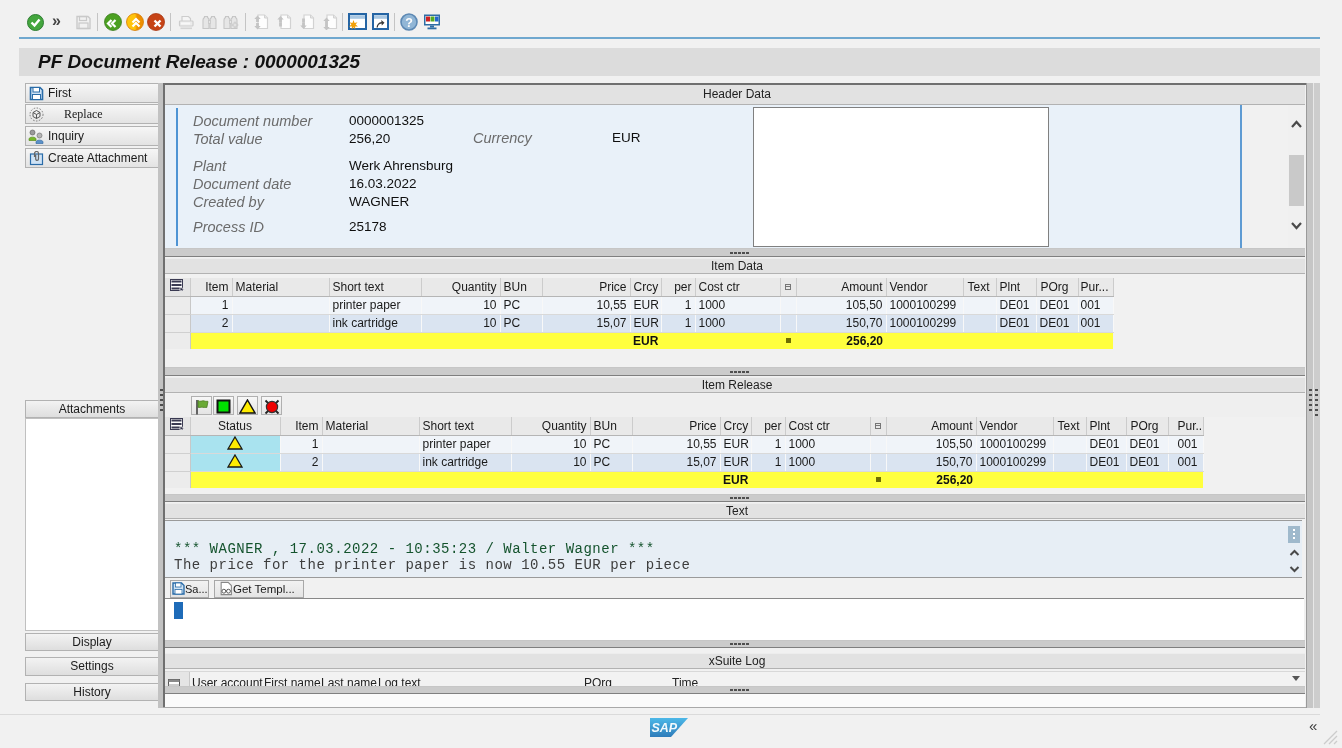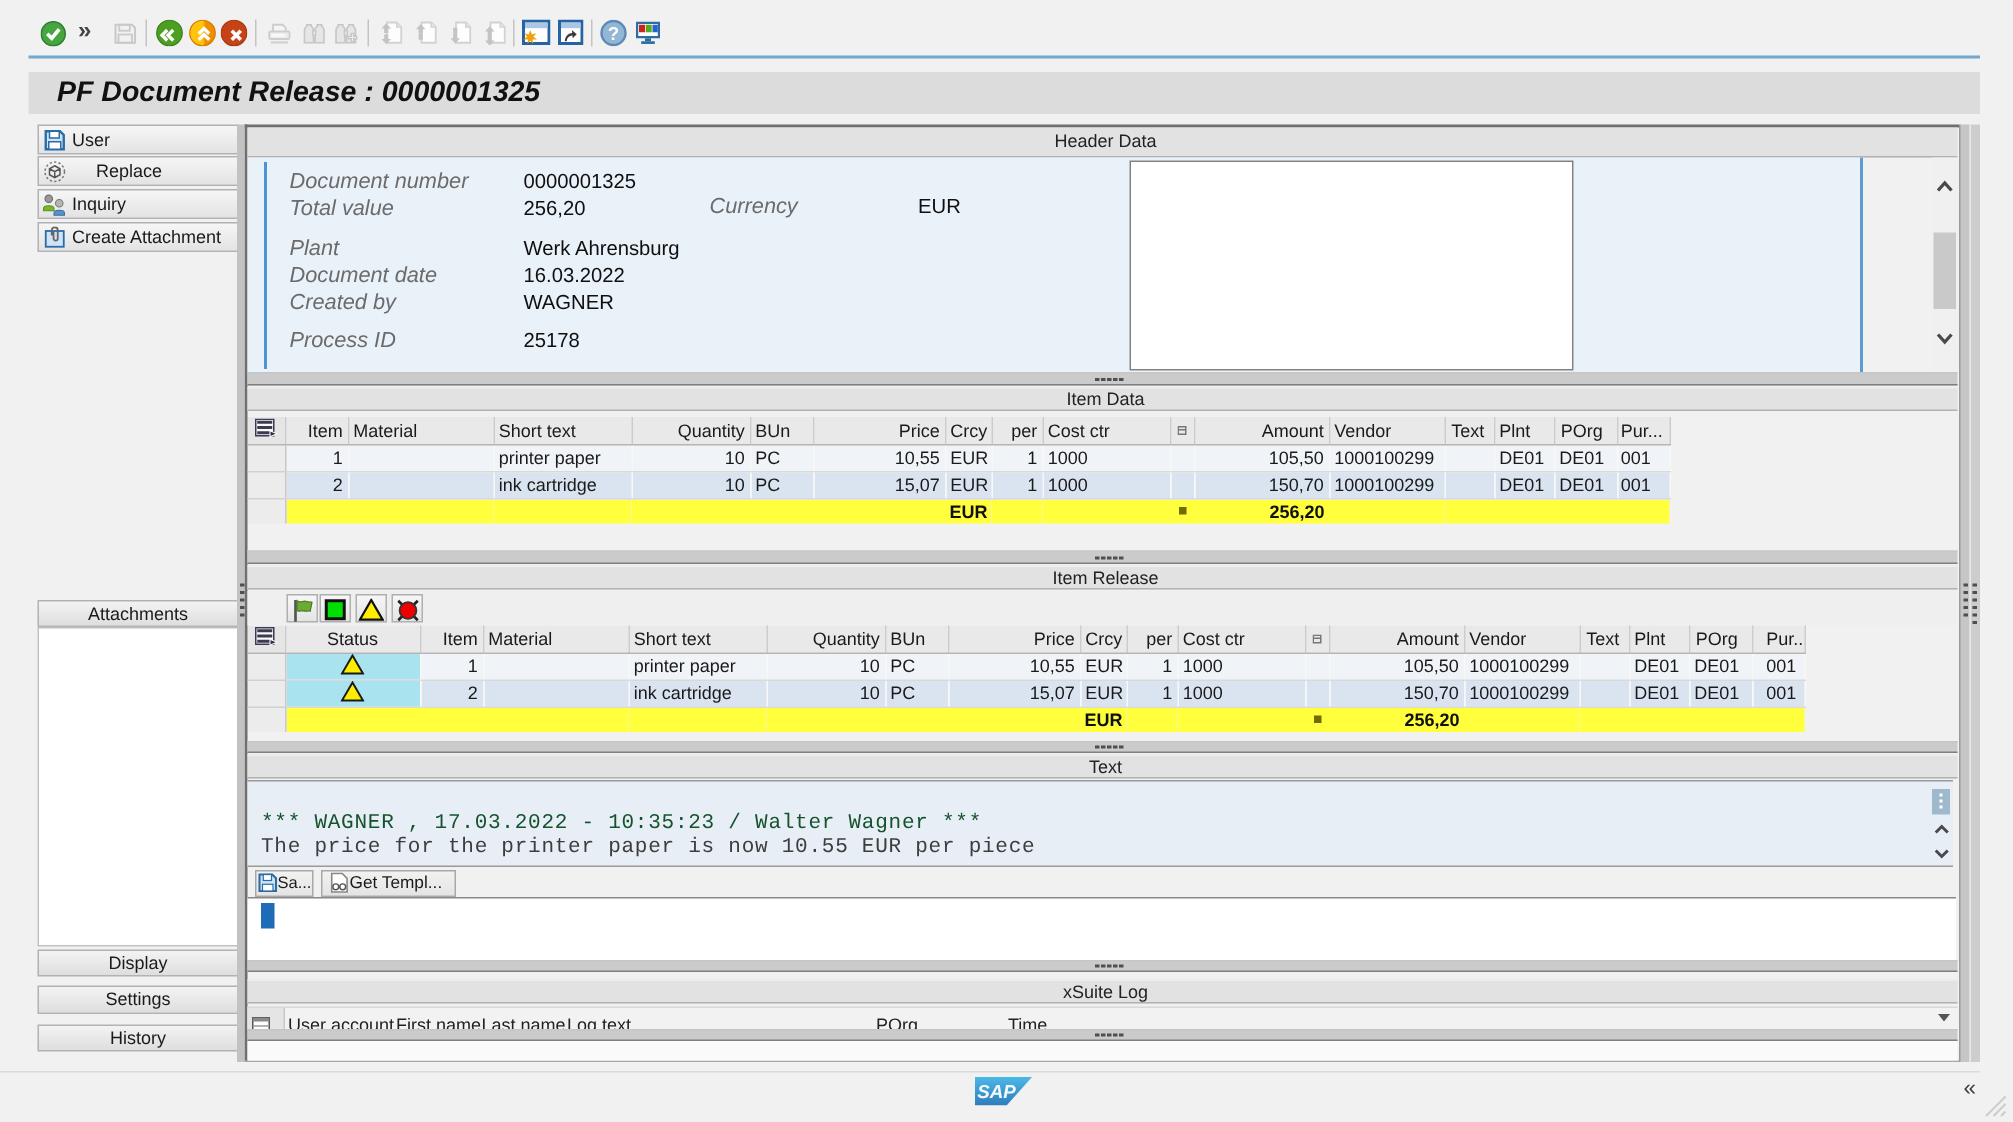--- a/index.html
+++ b/index.html
@@ -115,22 +115,22 @@
     <rect x="12" y="3.5" width="3.5" height="5" fill="#2266cc"></rect>
     <rect x="7" y="12.5" width="4" height="2" fill="#2e6da4"></rect>
     <rect x="4.5" y="14.5" width="9" height="1.8" fill="#2e6da4"></rect>
   </svg>
 
 <div class="abs" style="left:19px;top:37px;width:1301px;height:2px;background:#70a8cf;"></div>
 
 <div class="abs" style="left:19px;top:48px;width:1301px;height:28px;background:#dcdcdc;"></div>
 <div class="abs" style="left:38px;top:51px;font-size:19px;font-weight:bold;font-style:italic;color:#111;">PF Document Release : 0000001325</div>
 
-<div class="sbtn" style="top:83px;"><span style="margin-left:22px;">User</span></div>
-<div class="sbtn" style="top:104px;"><span style="margin-left:38px;">Replace</span></div>
+<div class="sbtn" style="top:83px;"><span style="margin-left:22px;">First</span></div>
+<div class="sbtn" style="top:104px;"><span style="margin-left:38px;font-family:Liberation Serif, serif;">Replace</span></div>
 <div class="sbtn" style="top:126px;"><span style="margin-left:22px;">Inquiry</span></div>
 <div class="sbtn" style="top:148px;"><span style="margin-left:22px;">Create Attachment</span></div>
 
 <div class="sbtn2" style="top:400px;height:18px;line-height:16px;">Attachments</div>
 <div class="abs" style="left:25px;top:418px;width:134px;height:213px;background:#ffffff;border:1px solid #c0c0c0;"></div>
 <div class="sbtn2" style="top:633px;height:18px;line-height:16px;">Display</div>
 <div class="sbtn2" style="top:657px;height:19px;line-height:17px;">Settings</div>
 <div class="sbtn2" style="top:683px;height:18px;line-height:16px;">History</div>
 
 <div class="abs" style="left:163px;top:83px;width:1143px;height:2px;background:#6f6f6f;"></div>

